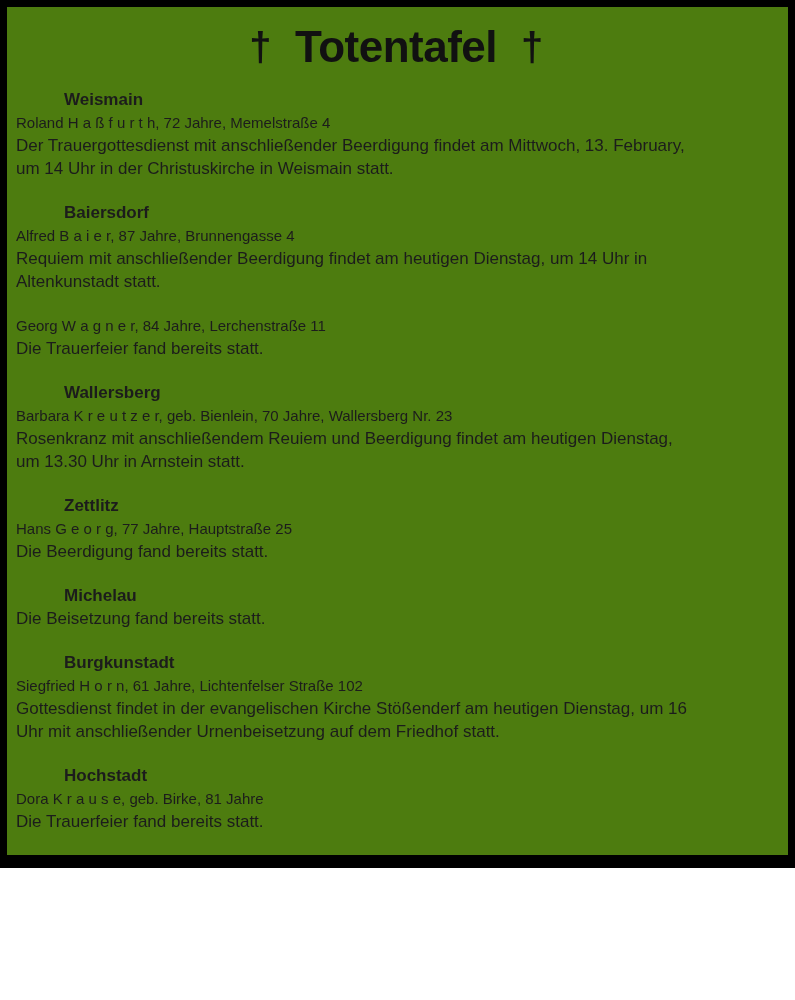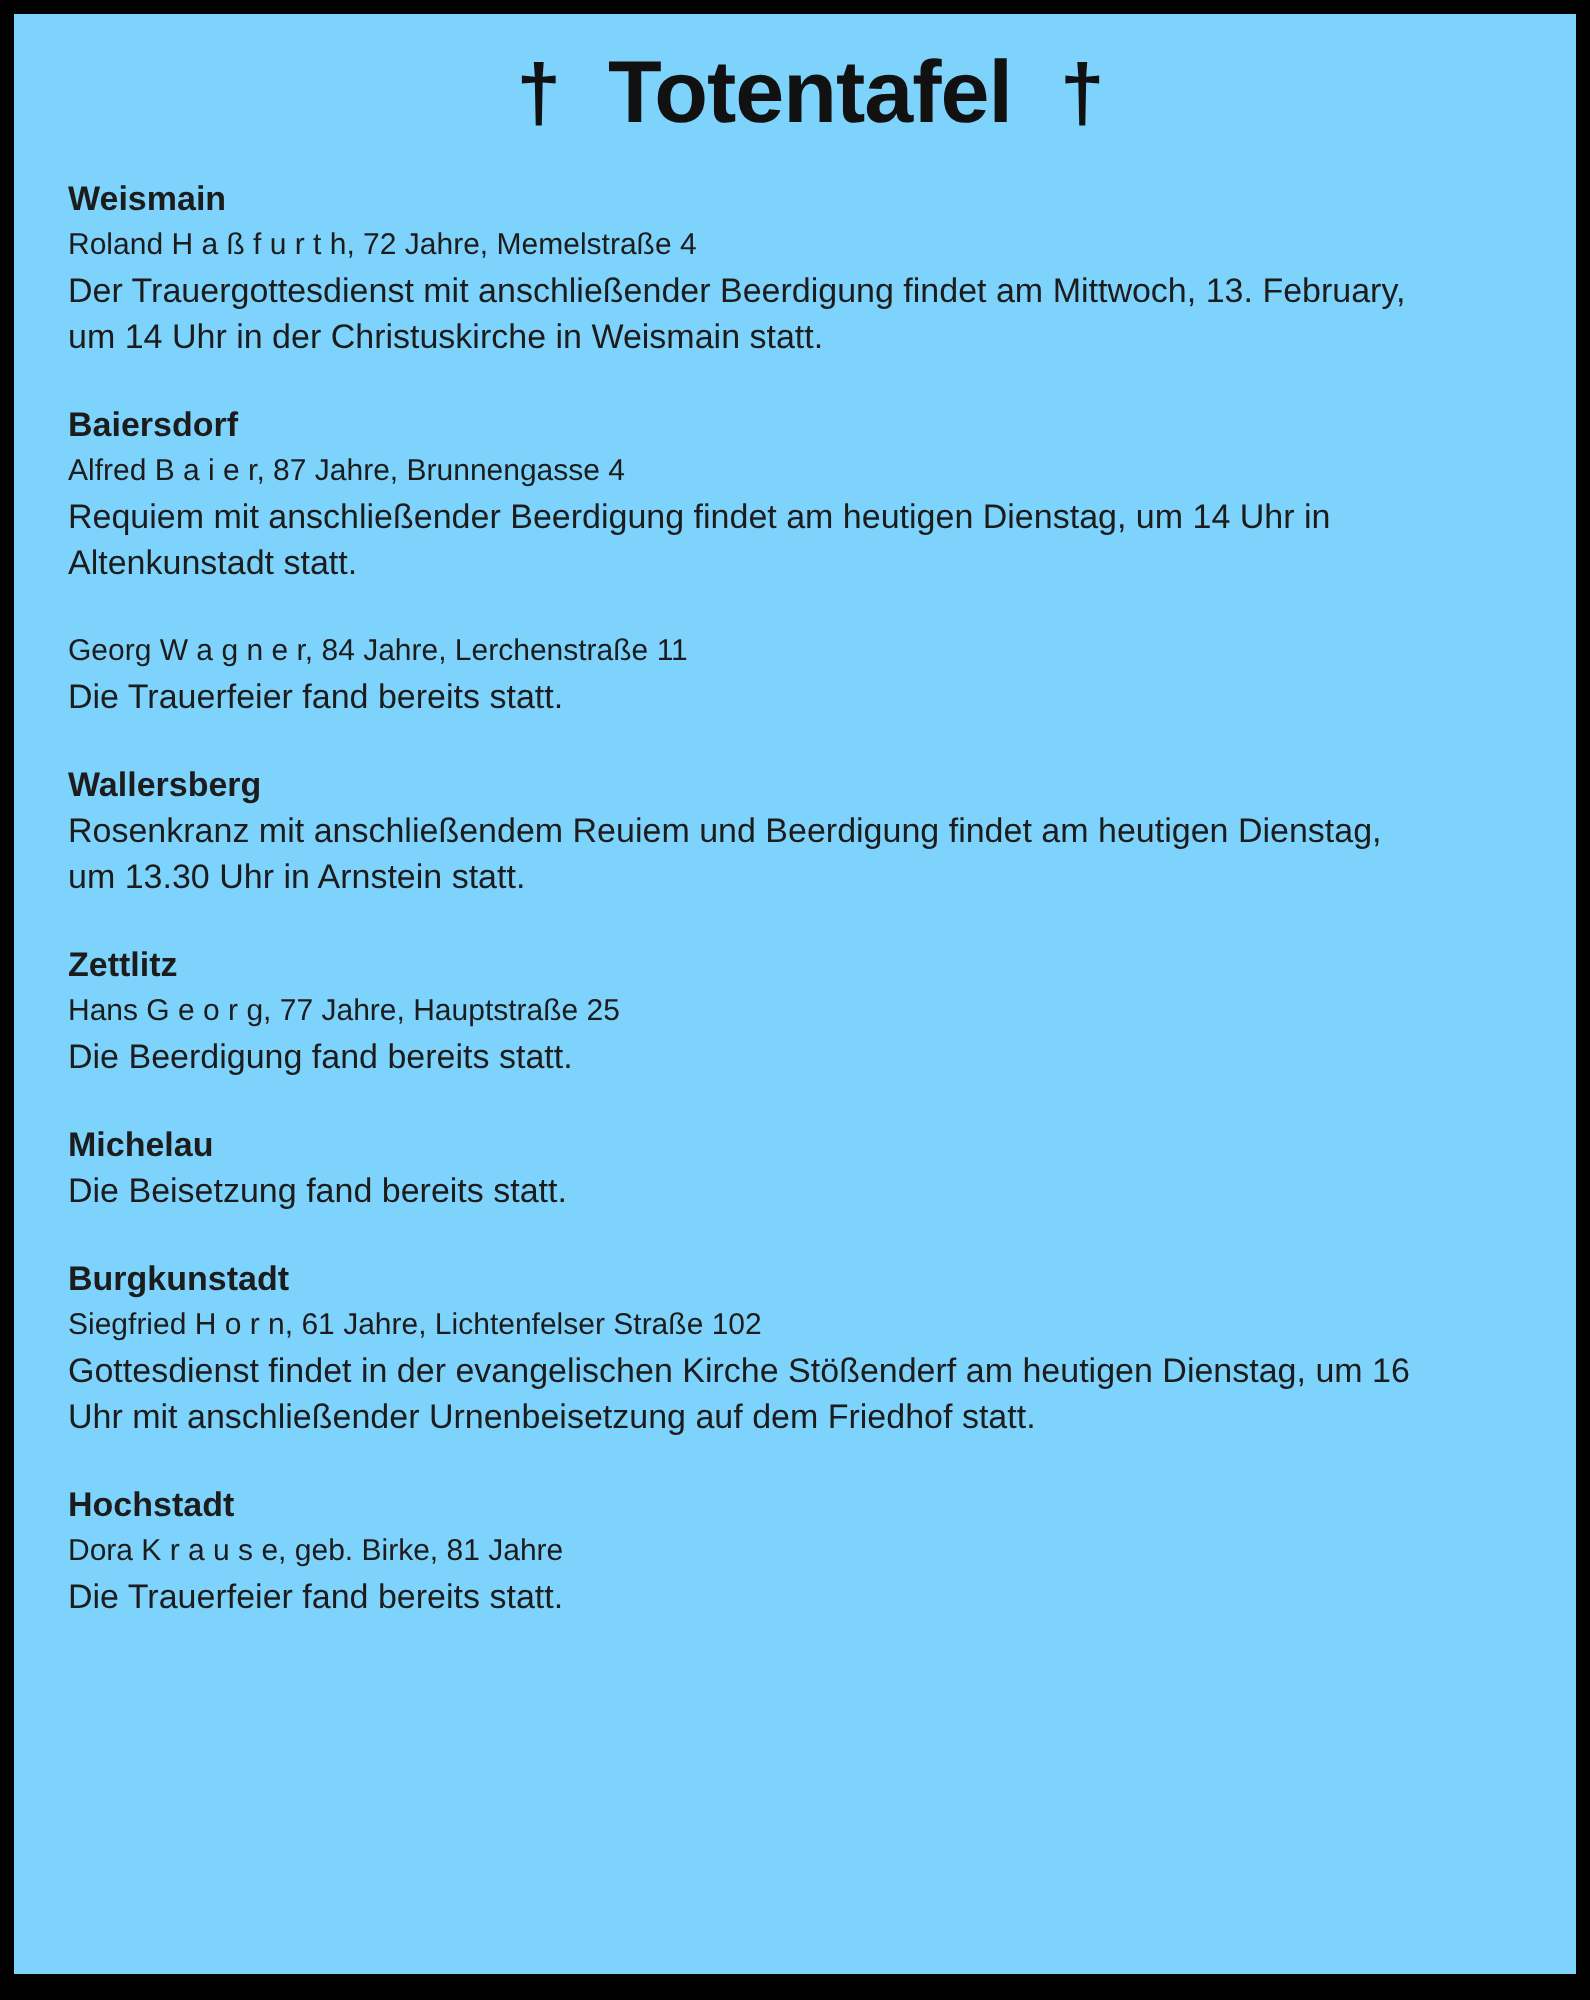--- a/index.html
+++ b/index.html
@@ -3,27 +3,27 @@
 <meta charset="utf-8">
 <style>
   html, body {
     margin: 0;
     padding: 0;
     background: #ffffff;
   }
   .page {
     box-sizing: border-box;
     width: 795px;
-    height: 1000px;
+    height: 868px;
     border-top: 7px solid #000000;
     border-left: 7px solid #000000;
     border-right: 7px solid #000000;
     border-bottom: 13px solid #000000;
-    background: #7dd3fc;
-    padding: 6px 12px 0 27px;
+    background: #4d7c0f;
+    padding: 6px 12px 0 9px;
     overflow: hidden;
     font-family: "Liberation Sans", "DejaVu Sans", sans-serif;
     color: #1c1c1c;
   }
   .title {
     text-align: center;
     font-weight: bold;
     font-size: 44px;
     line-height: 48px;
     letter-spacing: -0.5px;
@@ -38,20 +38,21 @@
     margin: 0 24px;
     transform: translateY(-1px);
   }
   .section {
     margin-bottom: 21px;
   }
   .town {
     font-weight: bold;
     font-size: 17px;
     line-height: 23px;
+    margin-left: 48px;
   }
   .person {
     font-size: 15px;
     line-height: 23px;
   }
   .details {
     font-size: 17px;
     line-height: 23px;
     white-space: pre-line;
   }
@@ -79,20 +80,21 @@
 Altenkunstadt statt.</div>
   </div>
 
   <div class="section">
     <div class="person">Georg W a g n e r, 84 Jahre, Lerchenstraße 11</div>
     <div class="details">Die Trauerfeier fand bereits statt.</div>
   </div>
 
   <div class="section">
     <div class="town">Wallersberg</div>
+    <div class="person">Barbara K r e u t z e r, geb. Bienlein, 70 Jahre, Wallersberg Nr. 23</div>
     <div class="details">Rosenkranz mit anschließendem Reuiem und Beerdigung findet am heutigen Dienstag,
 um 13.30 Uhr in Arnstein statt.</div>
   </div>
 
   <div class="section">
     <div class="town">Zettlitz</div>
     <div class="person">Hans G e o r g, 77 Jahre, Hauptstraße 25</div>
     <div class="details">Die Beerdigung fand bereits statt.</div>
   </div>
 

